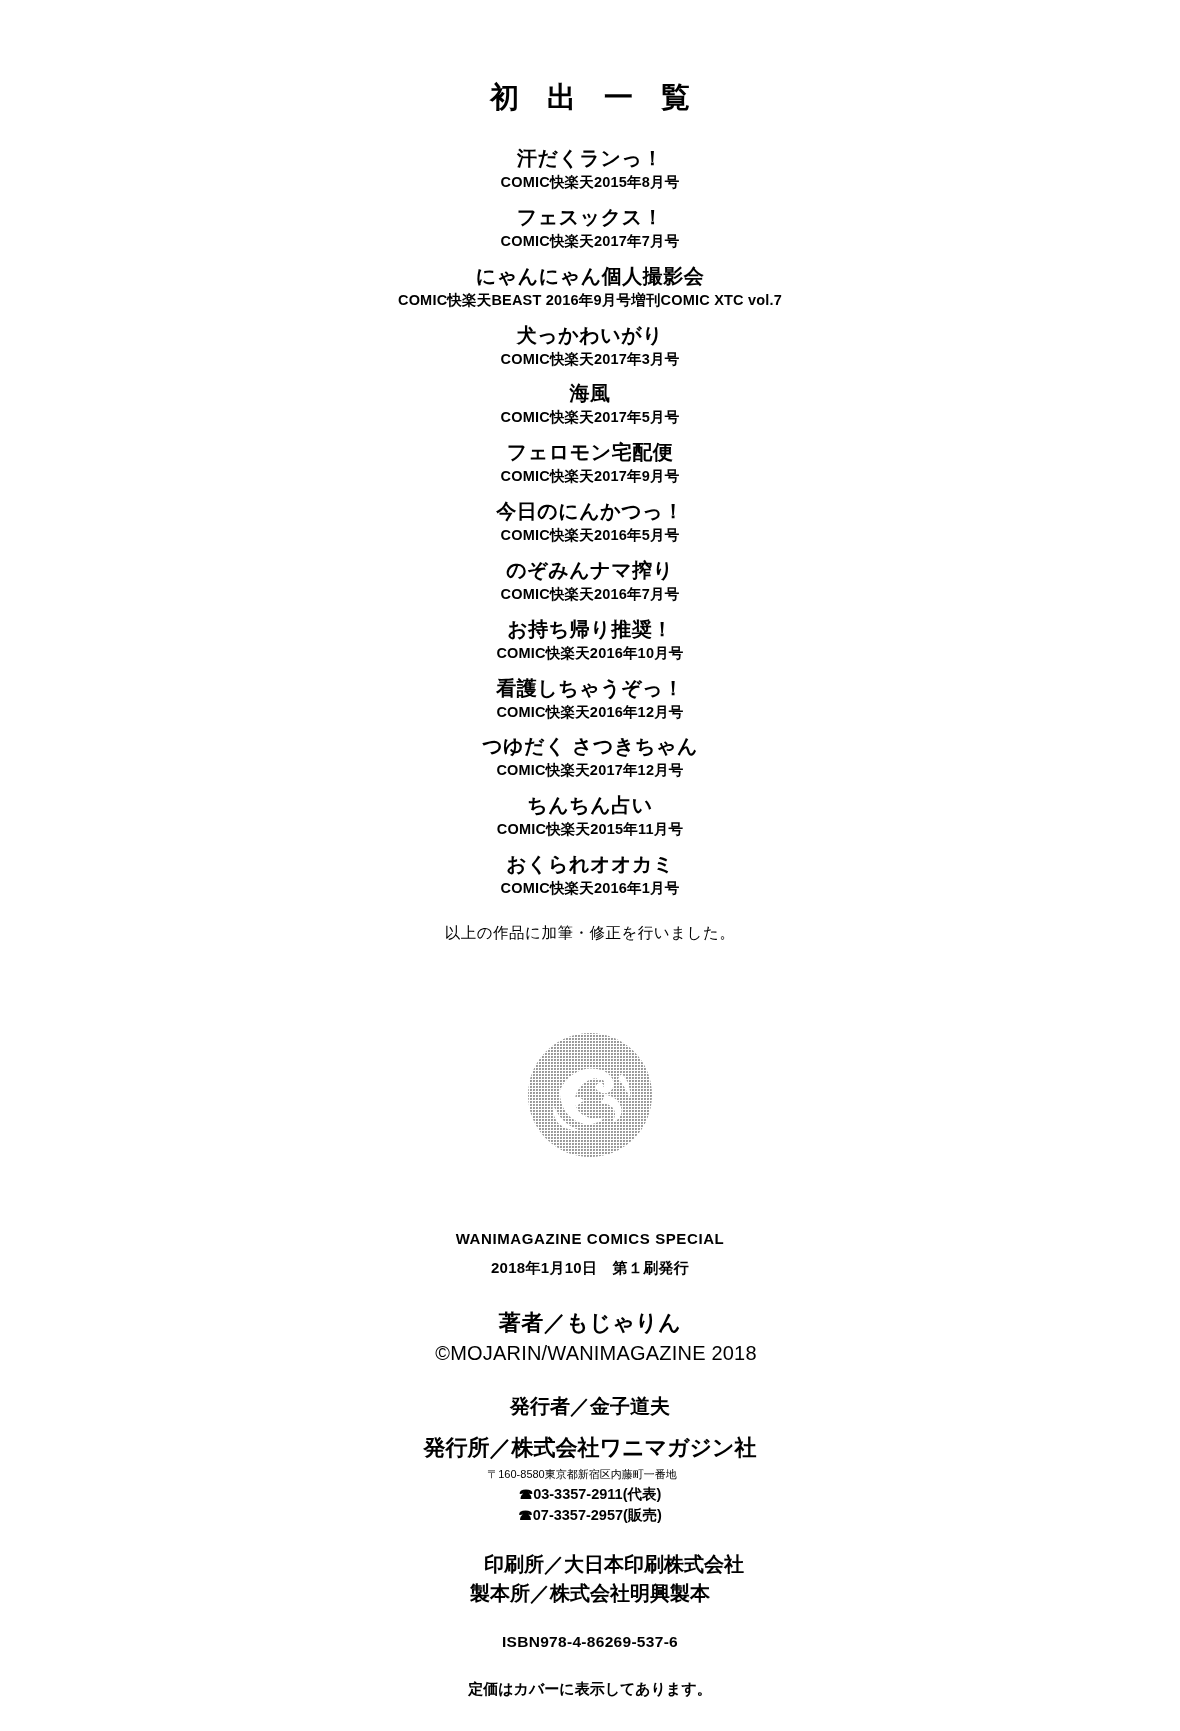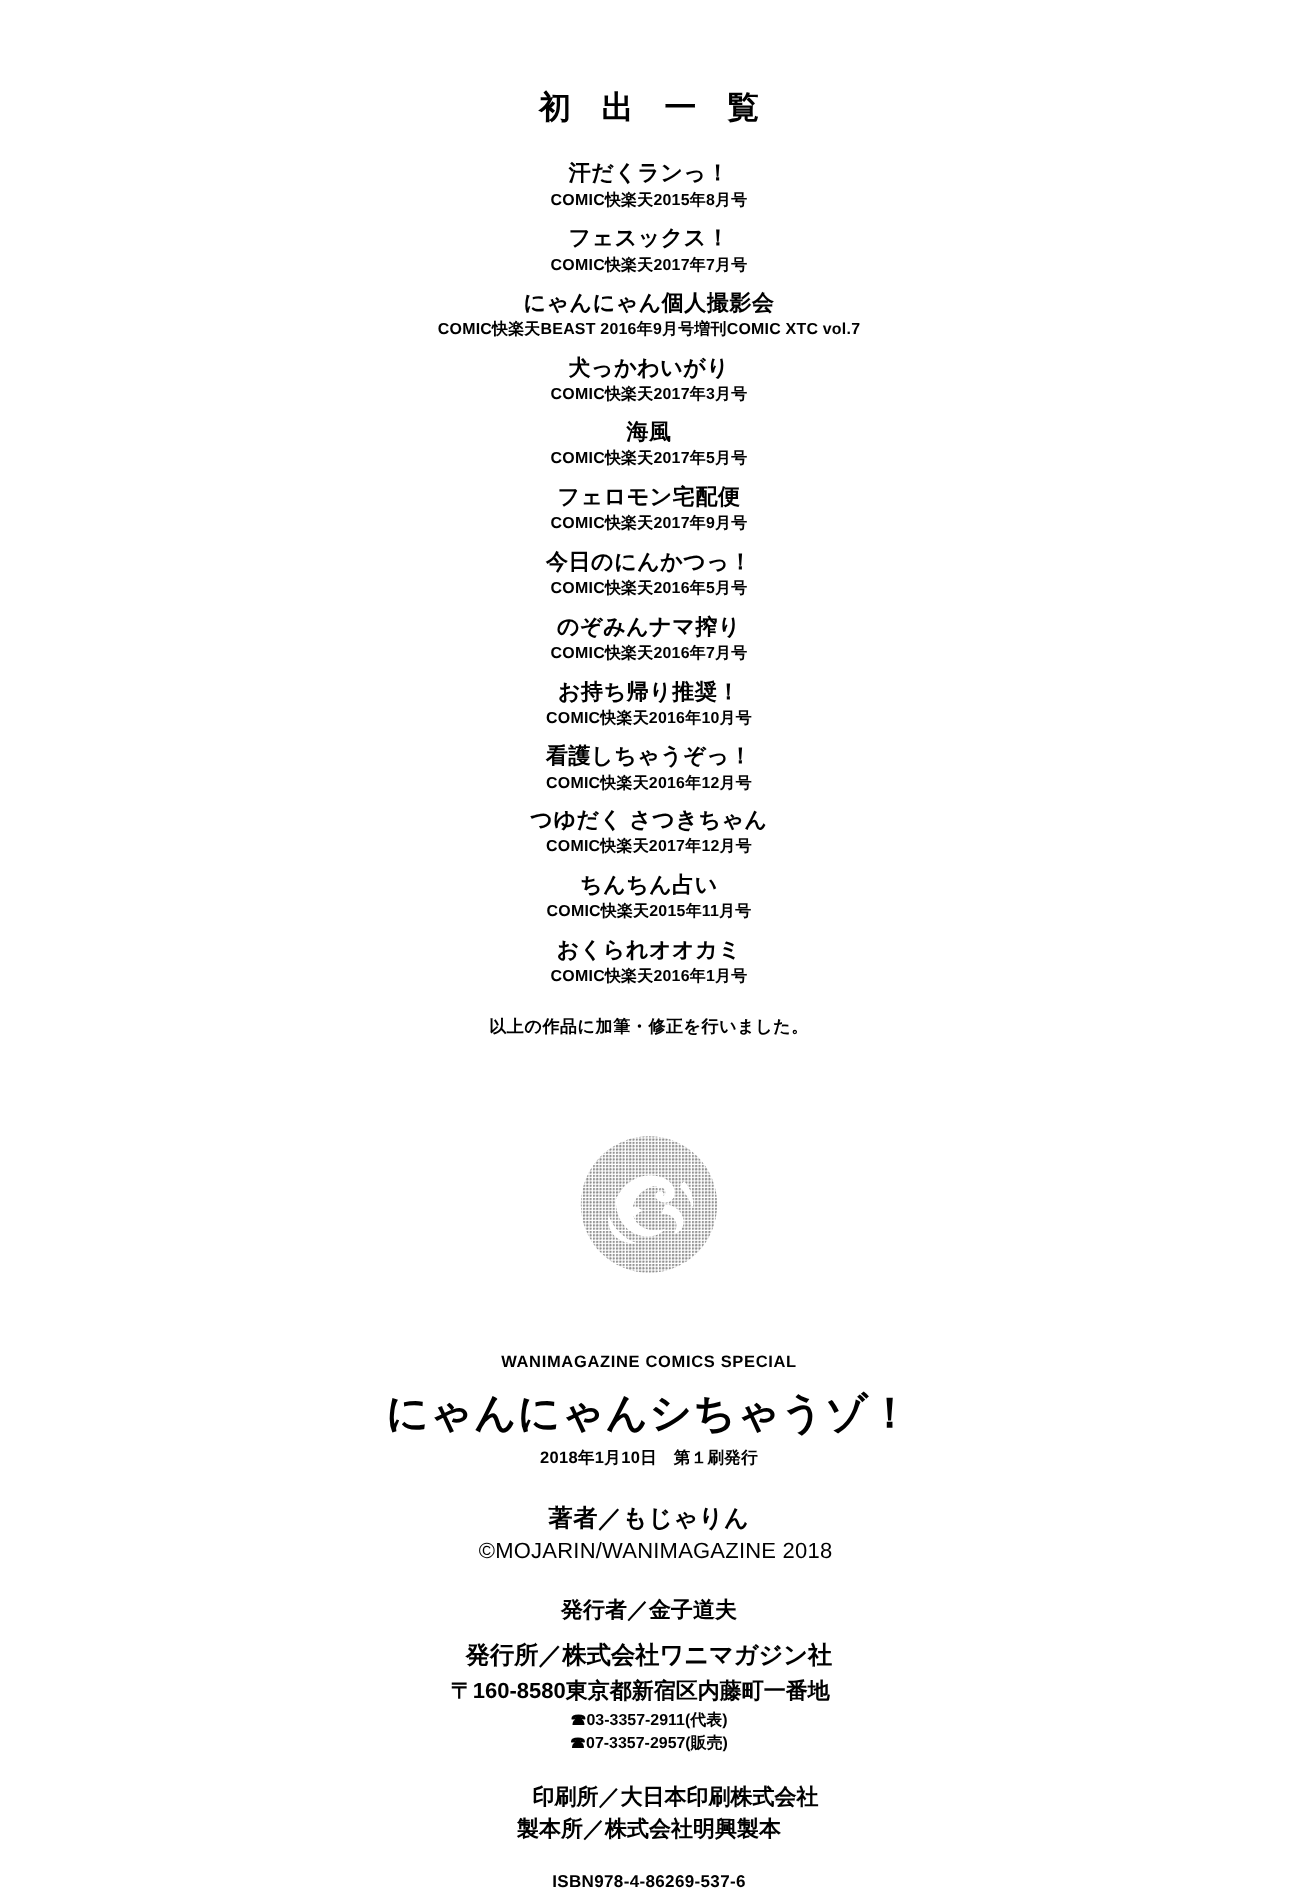--- a/index.html
+++ b/index.html
@@ -46,21 +46,21 @@
   }
   .entry-source {
     font-size: 14.5px;
     font-weight: bold;
     line-height: 1.3;
     margin: 2px 0 0 0;
     letter-spacing: 0.2px;
   }
   .note {
     font-size: 15.5px;
-    font-weight: bold;
+    font-weight: normal;
     margin-top: 25px;
     letter-spacing: 0.5px;
   }
 
   
   .logo-wrap {
     margin-top: 88px;
     display: flex;
     justify-content: center;
   }
@@ -111,22 +111,22 @@
     font-size: 20px;
     font-weight: bold;
     margin: 0 0 13px 0;
   }
   .imprint-publisher-company {
     font-size: 22px;
     font-weight: bold;
     margin: 0 0 4px 0;
   }
   .imprint-address {
-    font-size: 20px;
-    font-weight: bold;
+    font-size: 11px;
+    font-weight: normal;
     margin: 0 16px 3px 0;
   }
   .imprint-tel {
     font-size: 14.5px;
     font-weight: bold;
     margin: 0 0 2px 0;
   }
   .imprint-printer {
     font-size: 20px;
     font-weight: bold;
@@ -230,21 +230,20 @@
         <path d="M44 66 C48 64 54 65 57 69 C54 70 51 72 50 75 C47 72 45 69 44 66 Z"></path>
         <ellipse cx="72" cy="46" rx="2.4" ry="2.4"></ellipse>
         <path d="M26 72 C30 84 40 94 52 98 C46 99 38 97 32 92 C27 87 25 79 26 72 Z"></path>
         <path d="M95 42 C101 48 104 57 103 66 C100 59 96 52 91 47 C92 45 93 43 95 42 Z"></path>
       </g>
     </svg>
   </div>
 
   <section class="colophon-bottom">
     <p class="imprint-series">WANIMAGAZINE COMICS SPECIAL</p>
-    <p class="imprint-title">にゃんにゃんシちゃうゾ！</p>
     <p class="imprint-date">2018年1月10日　第１刷発行</p>
 
     <p class="imprint-author">著者／もじゃりん</p>
     <p class="imprint-copyright">©MOJARIN/WANIMAGAZINE 2018</p>
 
     <p class="imprint-publisher-person">発行者／金子道夫</p>
     <p class="imprint-publisher-company">発行所／株式会社ワニマガジン社</p>
     <p class="imprint-address">〒160-8580東京都新宿区内藤町一番地</p>
     <p class="imprint-tel">☎03-3357-2911(代表)</p>
     <p class="imprint-tel">☎07-3357-2957(販売)</p>

